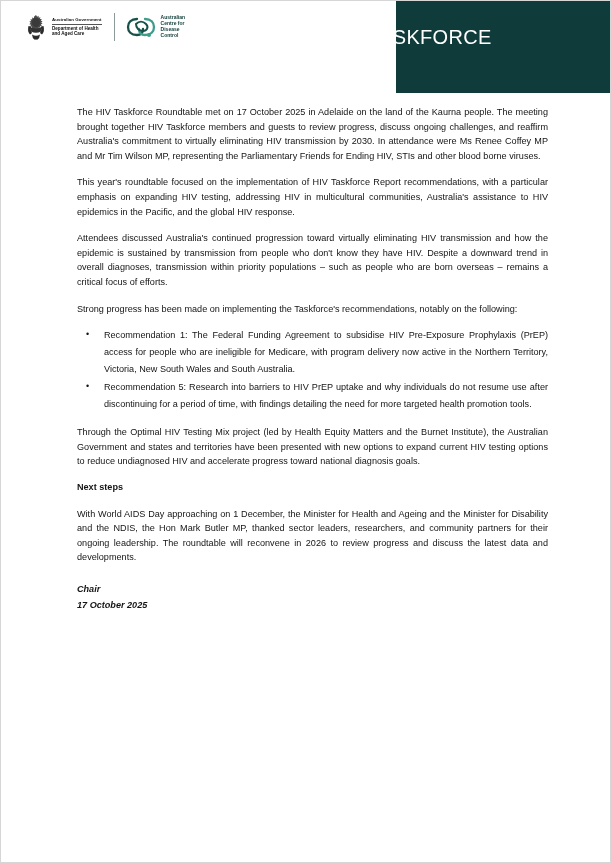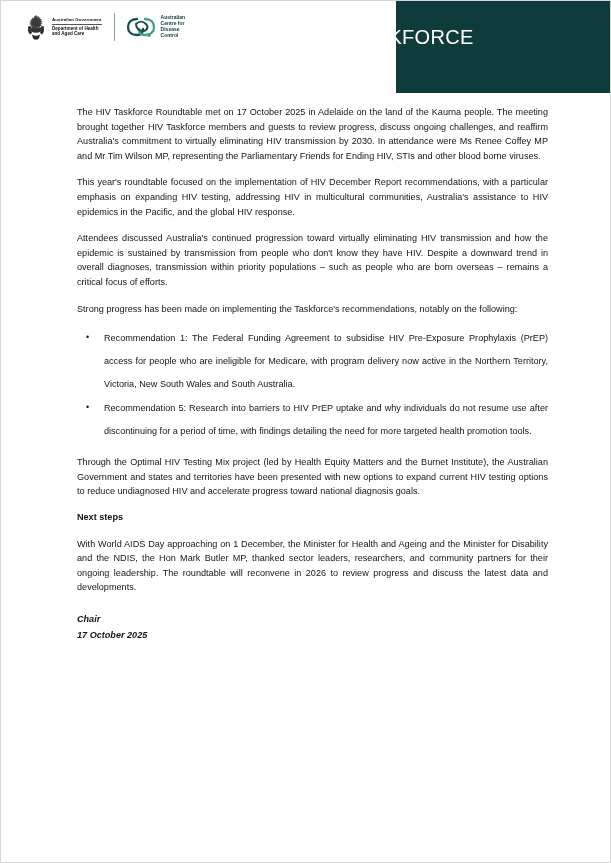--- a/index.html
+++ b/index.html
@@ -126,21 +126,21 @@
   }
   .cdc-text span {
     font-size: 5px;
     font-weight: bold;
     color: #0d3b36;
     white-space: nowrap;
   }
 
   .header-title {
     position: absolute;
-    right: 18px;
+    right: 0;
     top: 22px;
     width: 400px;
     text-align: center;
     color: #ffffff;
     font-size: 20px;
     line-height: 1.42;
     letter-spacing: .3px;
     z-index: 5;
   }
   .header-title .t-line {
@@ -167,21 +167,21 @@
     letter-spacing: .01px;
   }
   ul.bullets {
     list-style: none;
     margin: 0 0 11px 0;
     padding: 0;
   }
   ul.bullets li {
     position: relative;
     font-size: 9.1px;
-    line-height: 23px;
+    line-height: 17px;
     color: #141414;
     text-align: justify;
     padding-left: 27px;
     margin-bottom: 1px;
   }
   ul.bullets li::before {
     content: "\2022";
     position: absolute;
     left: 9px;
     top: -1px;
@@ -262,21 +262,21 @@
 
     <div class="header-title">
       <span class="t-line">HIV TASKFORCE</span>
     </div>
   </div>
 
   <div class="content">
 
 
     <p class="body-text">The HIV Taskforce Roundtable met on 17 October 2025 in Adelaide on the land of the Kaurna people. The meeting brought together HIV Taskforce members and guests to review progress, discuss ongoing challenges, and reaffirm Australia's commitment to virtually eliminating HIV transmission by 2030. In attendance were Ms Renee Coffey MP and Mr Tim Wilson MP, representing the Parliamentary Friends for Ending HIV, STIs and other blood borne viruses.</p>
-    <p class="body-text">This year's roundtable focused on the implementation of HIV December Report recommendations, with a particular emphasis on expanding HIV testing, addressing HIV in multicultural communities, Australia's assistance to HIV epidemics in the Pacific, and the global HIV response.</p>
+    <p class="body-text">This year's roundtable focused on the implementation of HIV Taskforce Report recommendations, with a particular emphasis on expanding HIV testing, addressing HIV in multicultural communities, Australia's assistance to HIV epidemics in the Pacific, and the global HIV response.</p>
     <p class="body-text">Attendees discussed Australia's continued progression toward virtually eliminating HIV transmission and how the epidemic is sustained by transmission from people who don't know they have HIV. Despite a downward trend in overall diagnoses, transmission within priority populations – such as people who are born overseas – remains a critical focus of efforts.</p>
     <p class="body-text">Strong progress has been made on implementing the Taskforce's recommendations, notably on the following:</p>
 
     <ul class="bullets">
       <li>Recommendation 1: The Federal Funding Agreement to subsidise HIV Pre-Exposure Prophylaxis (PrEP) access for people who are ineligible for Medicare, with program delivery now active in the Northern Territory, Victoria, New South Wales and South Australia.</li>
       <li>Recommendation 5: Research into barriers to HIV PrEP uptake and why individuals do not resume use after discontinuing for a period of time, with findings detailing the need for more targeted health promotion tools.</li>
     </ul>
 
     <p class="body-text">Through the Optimal HIV Testing Mix project (led by Health Equity Matters and the Burnet Institute), the Australian Government and states and territories have been presented with new options to expand current HIV testing options to reduce undiagnosed HIV and accelerate progress toward national diagnosis goals.</p>
 

